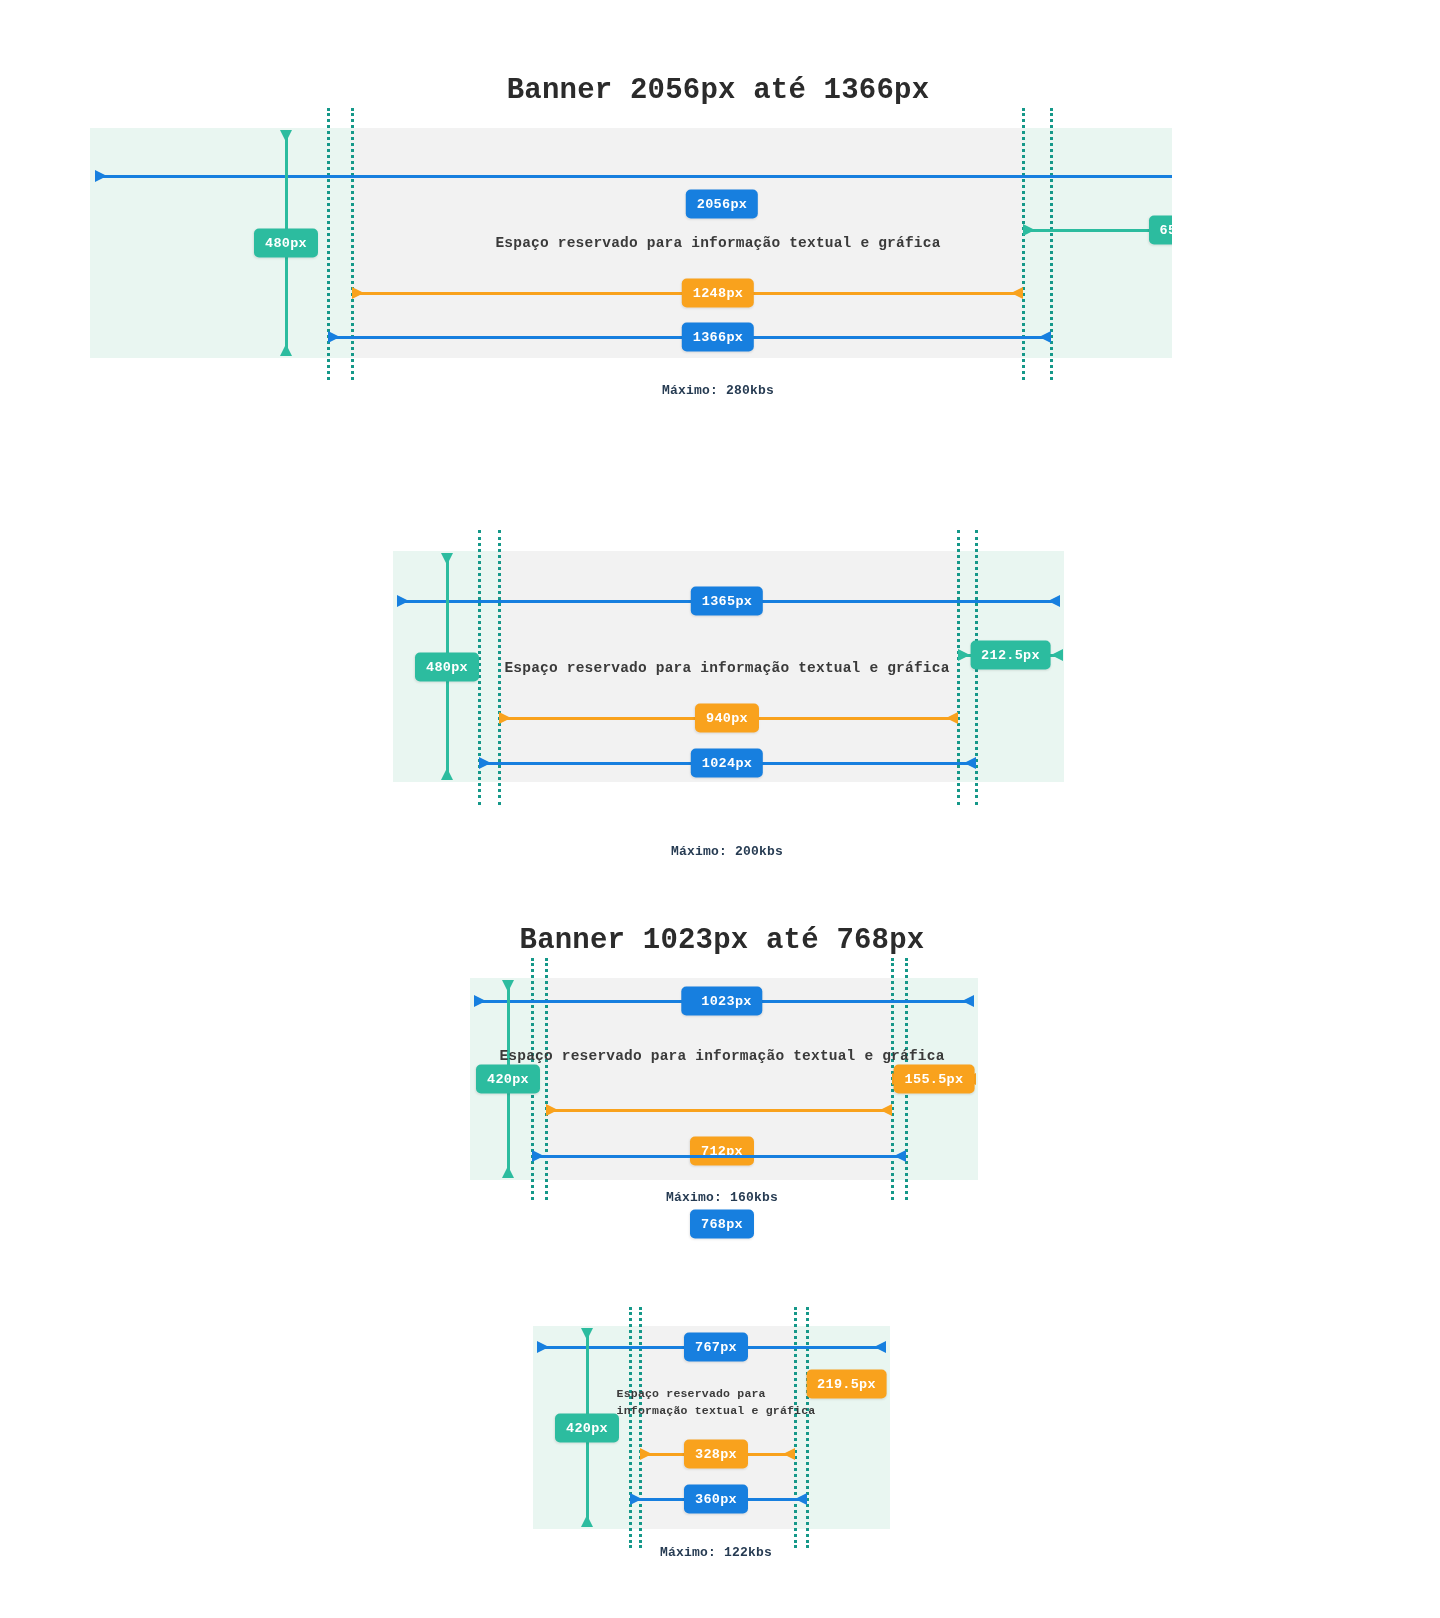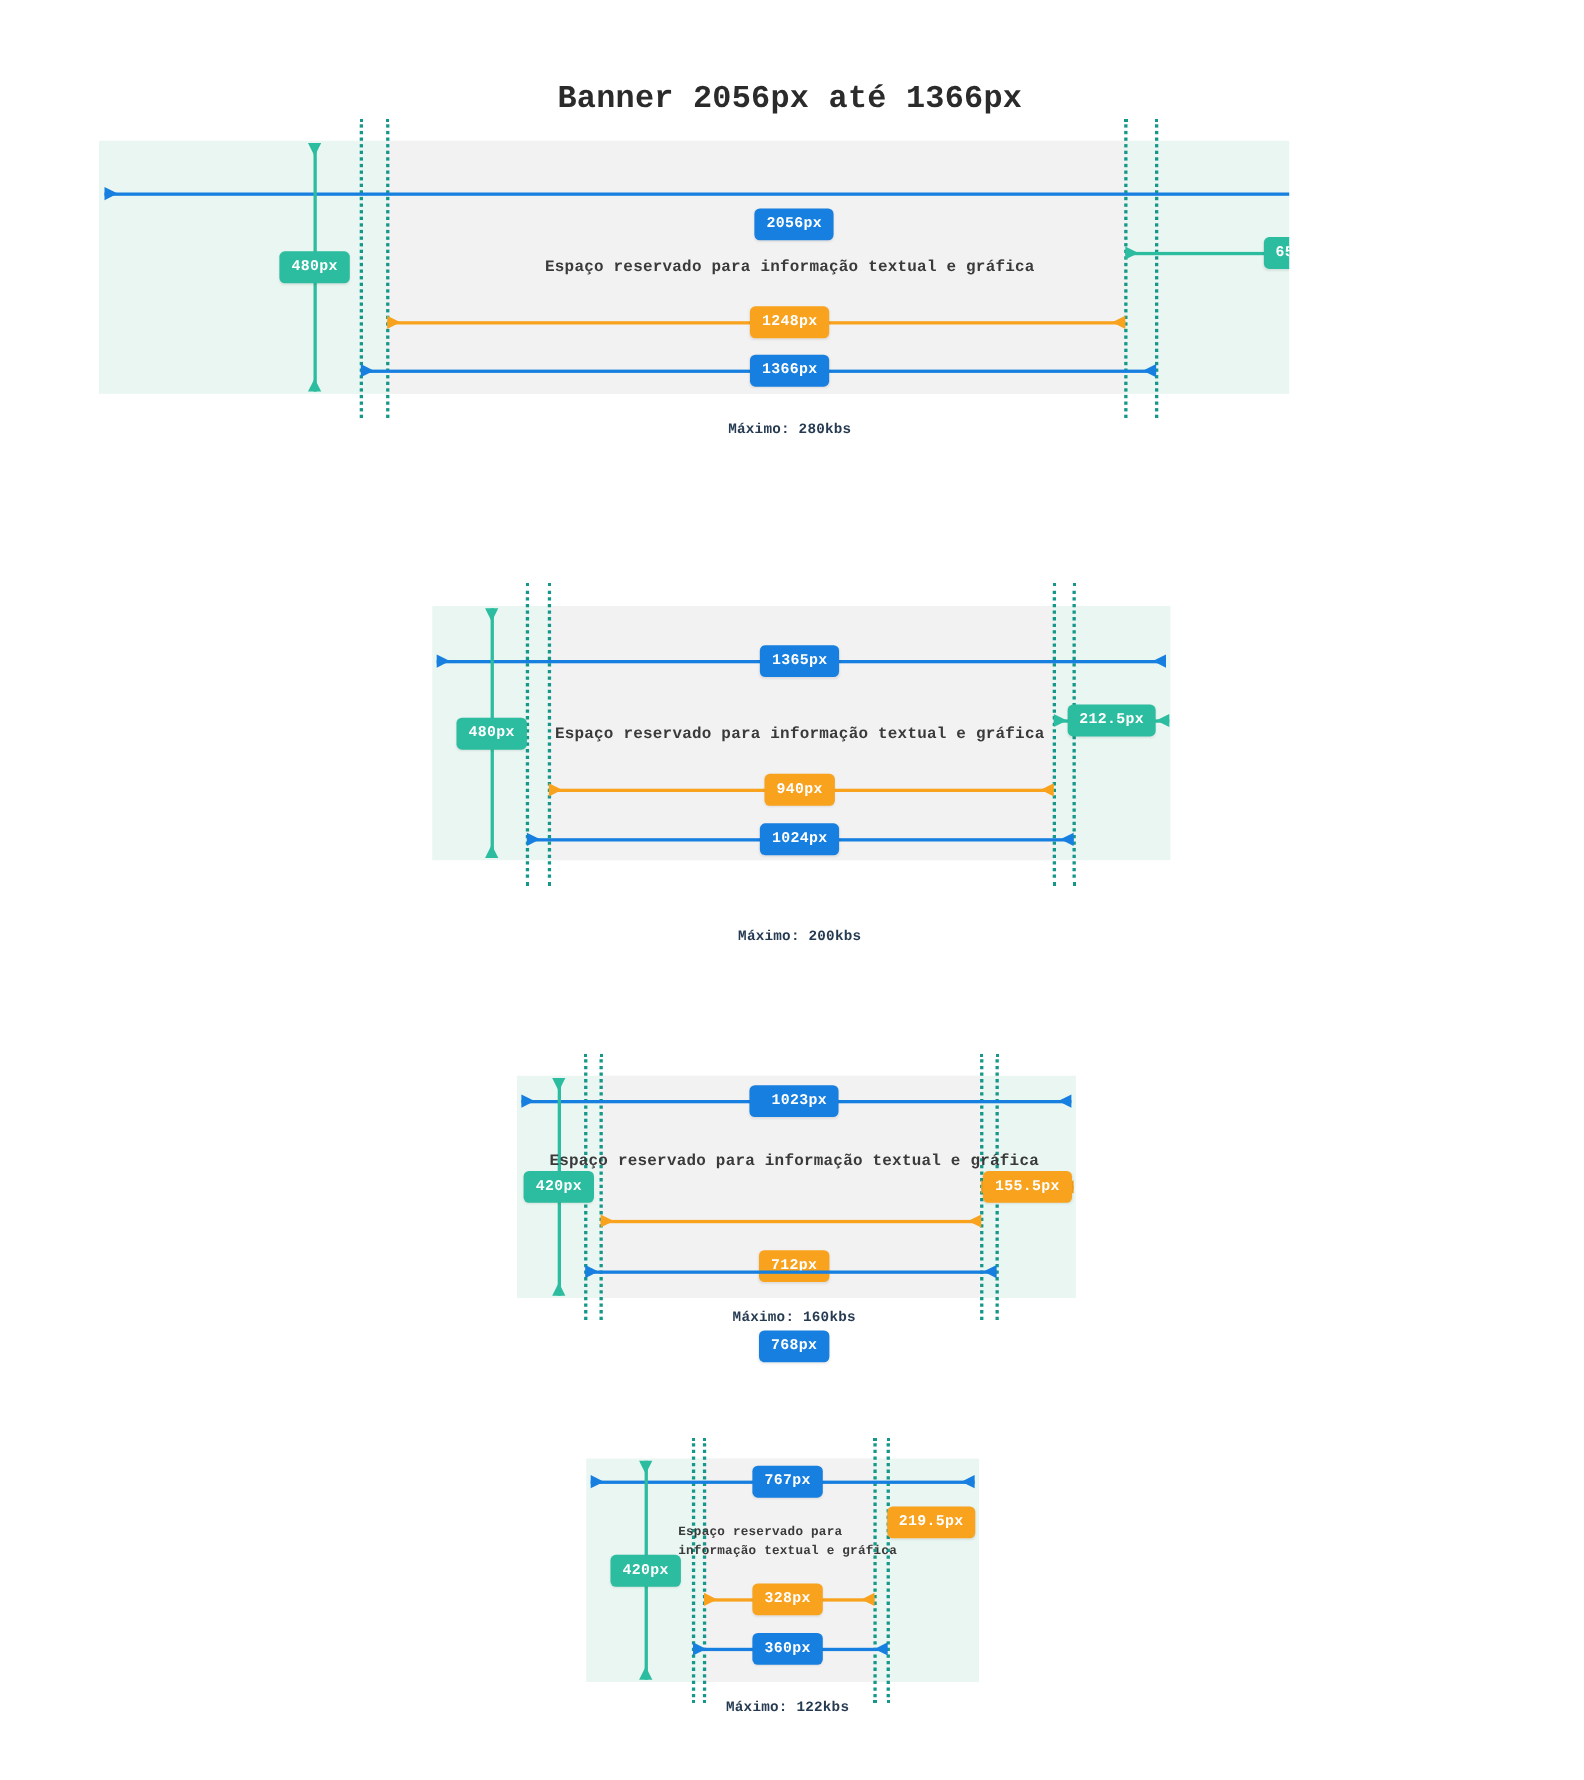--- a/index.html
+++ b/index.html
@@ -122,20 +122,21 @@
     <div class="arrow-v teal" style="left: 446px; top: 553px; height: 227px;"></div>
     <div class="badge teal" style="left: 447px; top: 666.5px;">480px</div>
     <div class="espaco" style="left: 727px; top: 668px;"><span>Espaço reservado para informação textual e gráfica</span></div>
     <div class="caption" style="left: 727px; top: 851px;">Máximo: 200kbs</div>
     <div class="band" style="left: 470px; top: 978px; width: 508px; height: 202px;"></div>
     <div class="grayarea" style="left: 546px; top: 978px; width: 346px; height: 202px;"></div>
     <div class="dotline" style="left: 531px; top: 958px; height: 242px;"></div>
     <div class="dotline" style="left: 545px; top: 958px; height: 242px;"></div>
     <div class="dotline" style="left: 891px; top: 958px; height: 242px;"></div>
     <div class="dotline" style="left: 905px; top: 958px; height: 242px;"></div>
+    <div class="title" style="left: 722px; top: 940px;">Banner 1023px até 768px</div>
     <div class="arrow-h blue" style="left: 474px; top: 1000px; width: 500px;"></div>
     <div class="badge blue" style="left: 722px; top: 1001px; padding-left: 20px;">1023px</div>
     <div class="arrow-h orange" style="left: 892px; top: 1078px; width: 84px;"></div>
     <div class="badge orange" style="left: 934px; top: 1079px;">155.5px</div>
     <div class="arrow-h orange" style="left: 546px; top: 1109px; width: 346px;"></div>
     <div class="badge orange" style="left: 722px; top: 1110px; margin-top: 41px;">712px</div>
     <div class="arrow-h blue" style="left: 532px; top: 1155px; width: 374px;"></div>
     <div class="badge blue" style="left: 722px; top: 1224px;">768px</div>
     <div class="arrow-v teal" style="left: 507px; top: 980px; height: 198px;"></div>
     <div class="badge teal" style="left: 508px; top: 1079px;">420px</div>

